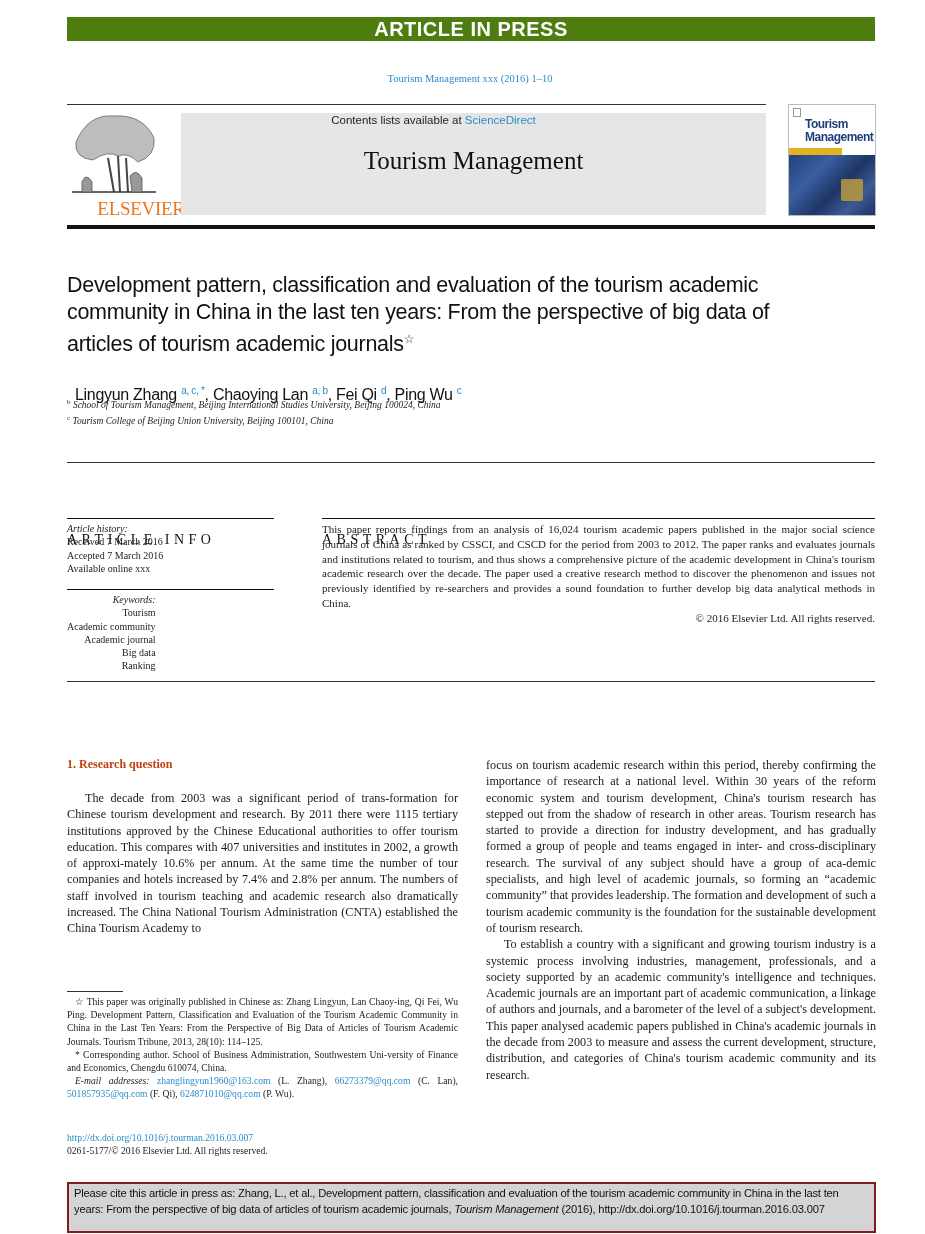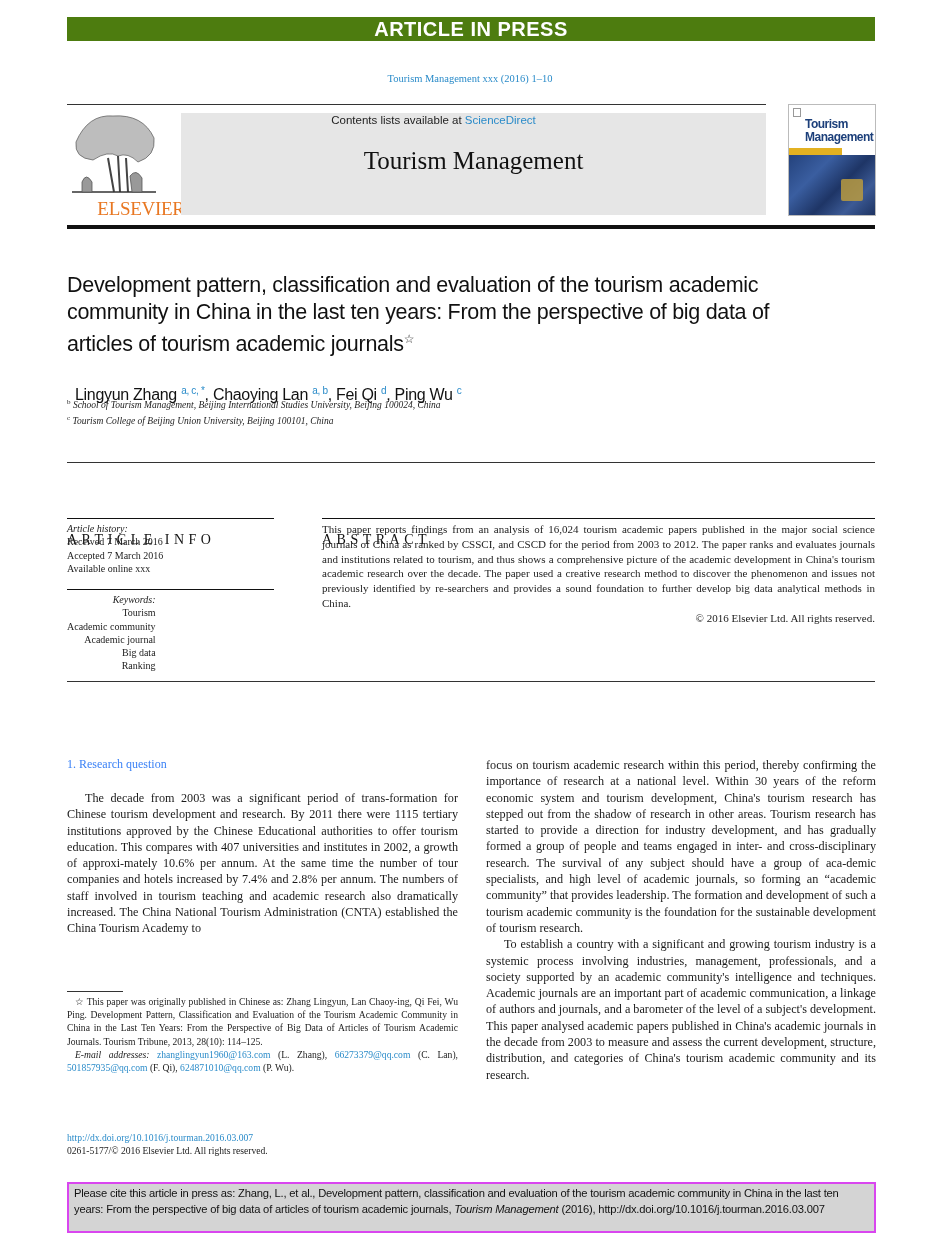--- a/index.html
+++ b/index.html
@@ -40,34 +40,34 @@
   .sec-head { position: absolute; font-size: 14px; letter-spacing: 4.5px; color: #111; margin-top: 39px; }
   .info-line1 { position: absolute; left: 67px; top: 518px; width: 207px; height: 1px; background: #111; }
   .info-line2 { position: absolute; left: 67px; top: 589px; width: 207px; height: 1px; background: #111; }
   .abs-line { position: absolute; left: 322px; top: 518px; width: 553px; height: 1px; background: #111; }
   .info-block { position: absolute; left: 67px; font-size: 10px; line-height: 13.3px; color: #222; }
   .info-block .lbl { font-style: italic; }
   .abstract { position: absolute; left: 322px; top: 522px; width: 553px; font-size: 11px; line-height: 14.8px; text-align: justify; color: #222; }
   .copy { text-align: right; }
   .rule2 { position: absolute; left: 67px; top: 681px; width: 808px; height: 1px; background: #333; }
 
-  .sh1 { position: absolute; left: 67px; top: 757px; font-size: 12px; font-weight: normal; color: #3b82f6; }
+  .sh1 { position: absolute; left: 67px; top: 757px; font-size: 12px; font-weight: bold; color: #c2410c; }
   .col { position: absolute; font-size: 12.2px; line-height: 16.3px; text-align: justify; color: #1a1a1a; }
   .col p { text-indent: 18px; }
   .col p.noind { text-indent: 0; }
   .col-left { left: 67px; top: 790px; width: 391px; }
   .col-right { left: 486px; top: 757px; width: 390px; }
 
   .fn-rule { position: absolute; left: 67px; top: 991px; width: 56px; height: 1px; background: #333; }
   .footnotes { position: absolute; left: 67px; top: 995px; width: 391px; font-size: 9.6px; line-height: 13.2px; text-align: justify; color: #222; }
   .footnotes p { text-indent: 8px; }
   .footnotes .em { font-style: italic; }
   .doi-block { position: absolute; left: 67px; top: 1131px; font-size: 9.6px; line-height: 13.2px; color: #222; }
 
-  .cite-box { position: absolute; left: 67px; top: 1182px; width: 809px; height: 51px; background: #d4d4d4; border: 2px solid #d946ef;
+  .cite-box { position: absolute; left: 67px; top: 1182px; width: 809px; height: 51px; background: #d4d4d4; border: 2px solid #7f1d1d;
     padding: 2px 5px; font-family: "Liberation Sans", sans-serif; font-size: 11.2px; line-height: 15.6px; color: #111; letter-spacing: -0.2px; }
   .cite-box .em { font-style: italic; }
 </style>
 </head>
 <body>
 
 <div class="aip">ARTICLE IN PRESS</div>
 <div class="jref">Tourism Management xxx (2016) 1–10</div>
 
 <div class="hdr-topline"></div>
@@ -158,20 +158,21 @@
   <p>The decade from 2003 was a significant period of trans-formation for Chinese tourism development and research. By 2011 there were 1115 tertiary institutions approved by the Chinese Educational authorities to offer tourism education. This compares with 407 universities and institutes in 2002, a growth of approxi-mately 10.6% per annum. At the same time the number of tour companies and hotels increased by 7.4% and 2.8% per annum. The numbers of staff involved in tourism teaching and academic research also dramatically increased. The China National Tourism Administration (CNTA) established the China Tourism Academy to</p>
 </div>
 <div class="col col-right">
   <p class="noind">focus on tourism academic research within this period, thereby confirming the importance of research at a national level. Within 30 years of the reform economic system and tourism development, China's tourism research has stepped out from the shadow of research in other areas. Tourism research has started to provide a direction for industry development, and has gradually formed a group of people and teams engaged in inter- and cross-disciplinary research. The survival of any subject should have a group of aca-demic specialists, and high level of academic journals, so forming an “academic community” that provides leadership. The formation and development of such a tourism academic community is the foundation for the sustainable development of tourism research.</p>
   <p>To establish a country with a significant and growing tourism industry is a systemic process involving industries, management, professionals, and a society supported by an academic community's intelligence and techniques. Academic journals are an important part of academic communication, a linkage of authors and journals, and a barometer of the level of a subject's development. This paper analysed academic papers published in China's academic journals in the decade from 2003 to measure and assess the current development, structure, distribution, and categories of China's tourism academic community and its research.</p>
 </div>
 
 <div class="fn-rule"></div>
 <div class="footnotes">
   <p>☆ This paper was originally published in Chinese as: Zhang Lingyun, Lan Chaoy-ing, Qi Fei, Wu Ping. Development Pattern, Classification and Evaluation of the Tourism Academic Community in China in the Last Ten Years: From the Perspective of Big Data of Articles of Tourism Academic Journals. Tourism Tribune, 2013, 28(10): 114–125.</p>
+  <p>* Corresponding author. School of Business Administration, Southwestern Uni-versity of Finance and Economics, Chengdu 610074, China.</p>
   <p>
     <span class="em">E-mail addresses: </span><a>zhanglingyun1960@163.com</a><span> (L. Zhang), </span><a>66273379@qq.com</a><span> (C. Lan), </span><a>501857935@qq.com</a><span> (F. Qi), </span><a>624871010@qq.com</a><span> (P. Wu).</span>
   </p>
 </div>
 <div class="doi-block">
   <div><a>http://dx.doi.org/10.1016/j.tourman.2016.03.007</a></div>
   <div>0261-5177/© 2016 Elsevier Ltd. All rights reserved.</div>
 </div>
 
 <div class="cite-box">

